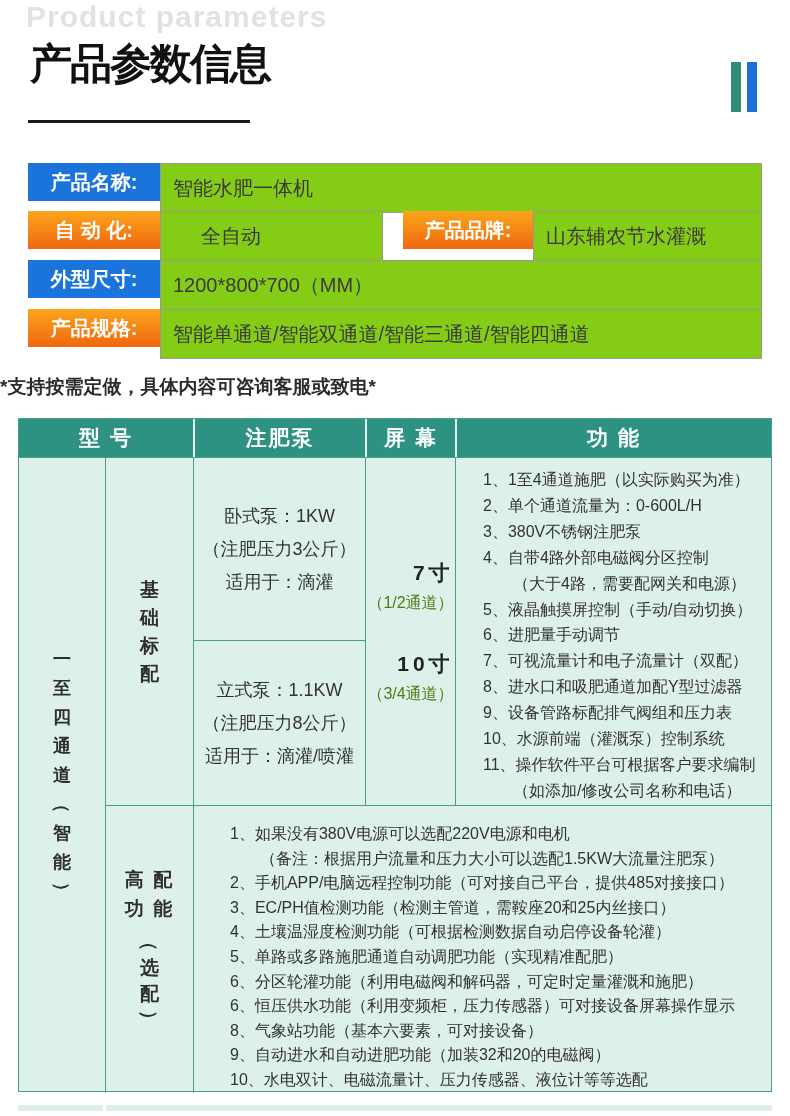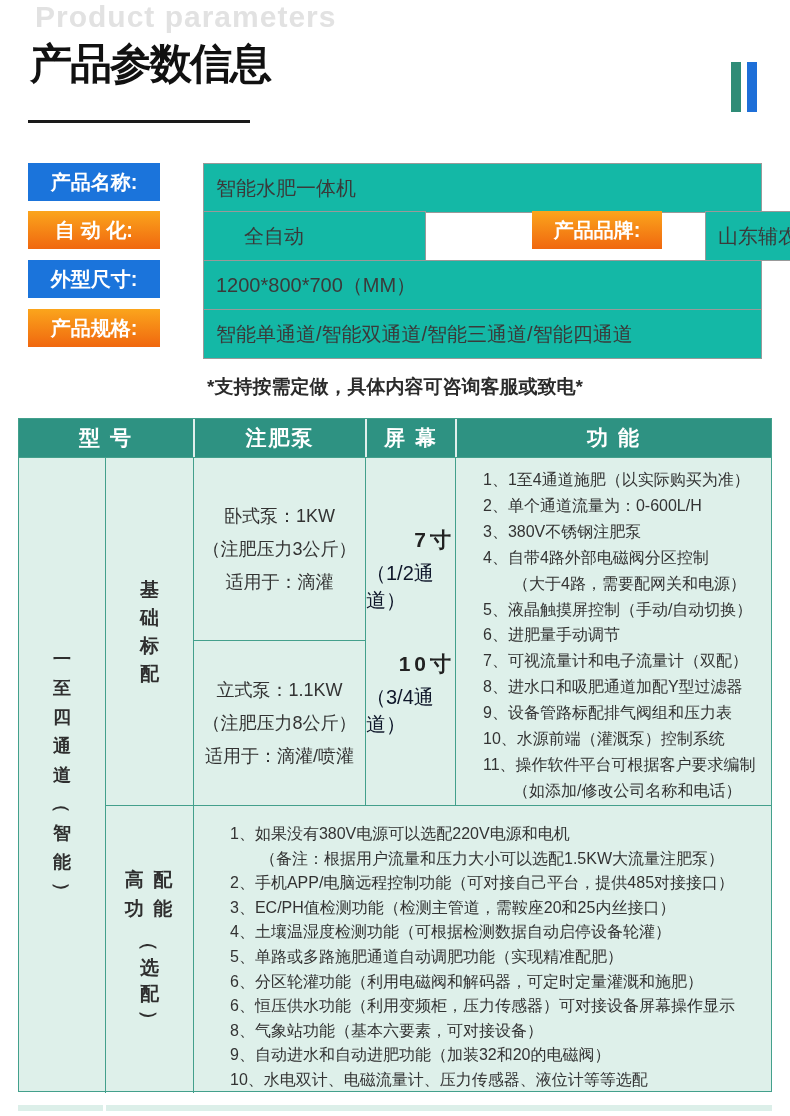--- a/index.html
+++ b/index.html
@@ -7,43 +7,43 @@
     --table-header:#2e9282; --table-bg:#def0ea; --table-border:#43a08c;
     --bar-teal:#2f8c77; --bar-blue:#1e6fd8;
   }
   *{box-sizing:border-box;margin:0;padding:0;}
   html,body{width:790px;height:1116px;background:#fff;overflow:hidden;
     font-family:"Liberation Sans","DejaVu Sans",sans-serif;color:#333;}
   .page{position:relative;width:790px;height:1116px;background:#fff;}
   .abs{position:absolute;}
 
   
-  .subtitle{left:35px;top:0px;font-size:30px;font-weight:bold;color:#e2e2e2;letter-spacing:1px;}
+  .subtitle{left:26px;top:0px;font-size:30px;font-weight:bold;color:#e2e2e2;letter-spacing:1px;}
   .title{left:30px;top:36px;font-size:42px;font-weight:900;color:#111;letter-spacing:-2px;}
   .underline{left:28px;top:120px;width:222px;height:3px;background:#1a1a1a;}
   .bar{top:62px;width:10px;height:50px;}
   .bar.teal{left:731px;background:var(--bar-teal);}
   .bar.blue{left:747px;background:var(--bar-blue);}
 
   
   .specs{left:28px;top:163px;width:734px;}
-  .spec-row{display:flex;height:38px;margin-bottom:10px;gap:43px;}
+  .spec-row{display:flex;height:38px;margin-bottom:10px;}
   .spec-row+.spec-row{margin-bottom:11px;}
   .lbl{width:132px;height:38px;flex:0 0 132px;display:flex;align-items:center;justify-content:center;
        color:#fff;font-size:20px;font-weight:bold;white-space:nowrap;}
   .lbl-blue{background:var(--accent-blue);}
   .lbl-orange{background:linear-gradient(180deg,var(--orange-top),var(--orange-bottom));}
-  .val{flex:1;height:50px;border:1px solid #999;background:#14b8a6;display:flex;align-items:center;
+  .val{flex:1;height:50px;border:1px solid #999;background:#84cc16;display:flex;align-items:center;
        padding-left:12px;font-size:20px;color:#3a3a3a;white-space:nowrap;}
   .val.fixed{flex:0 0 223px;padding-left:40px;}
   .spacer{flex:0 0 20px;}
   .lbl2{flex:0 0 130px;}
 
   
-  .note{left:0;top:374px;width:790px;text-align:center;font-size:19px;font-weight:600;color:#2b2b2b;}
+  .note{left:0;top:374px;width:790px;font-size:19px;font-weight:600;color:#2b2b2b;}
 
   
   .ptable{left:18px;top:418px;width:754px;height:674px;background:var(--table-bg);
           border:1px solid var(--table-border);display:grid;
           grid-template-columns:86px 88px 172px 90px auto;
           grid-template-rows:38px 183px 165px auto;}
   .th{background:var(--table-header);color:#fff;font-size:21px;font-weight:bold;letter-spacing:2px;
       display:flex;align-items:center;justify-content:center;}
   .th+.th{border-left:2px solid rgba(255,255,255,.85);}
   .th-model{grid-column:1/3;grid-row:1;}
@@ -65,21 +65,21 @@
           font-size:19px;font-weight:600;color:#2f2f2f;line-height:1;}
   .model-cell .vstack{gap:11px;font-size:18px;}
   .cfg-cell .vstack{gap:9px;}
   .rot{transform:rotate(90deg);display:inline-block;}
 
   .pumpbox{display:flex;flex-direction:column;align-items:center;justify-content:center;height:100%;
            font-size:18px;color:#333;gap:9px;white-space:nowrap;}
   .screenbox{display:flex;flex-direction:column;align-items:center;justify-content:center;height:100%;gap:36px;}
   .scr-group{display:flex;flex-direction:column;align-items:flex-end;gap:6px;}
   .scr-size{font-size:21px;font-weight:bold;letter-spacing:4px;color:#222;}
-  .scr-ch{font-size:20px;color:#0f172a;}
+  .scr-ch{font-size:16px;color:#4d7c0f;}
 
   .fnlist{padding:9px 6px 0 27px;font-size:16px;color:#333;}
   .func-base .fn-line{line-height:25.9px;white-space:nowrap;}
   .func-prem{padding-left:36px;padding-top:16px;}
   .func-prem .fn-line{line-height:24.6px;white-space:nowrap;}
   .fn-line.cont{padding-left:30px;}
 
   .prem-label{gap:10px;}
   .prem-label .pl-line{letter-spacing:2px;}
   .prem-label .pl-chars{display:flex;flex-direction:column;align-items:center;gap:7px;margin-top:4px;}

